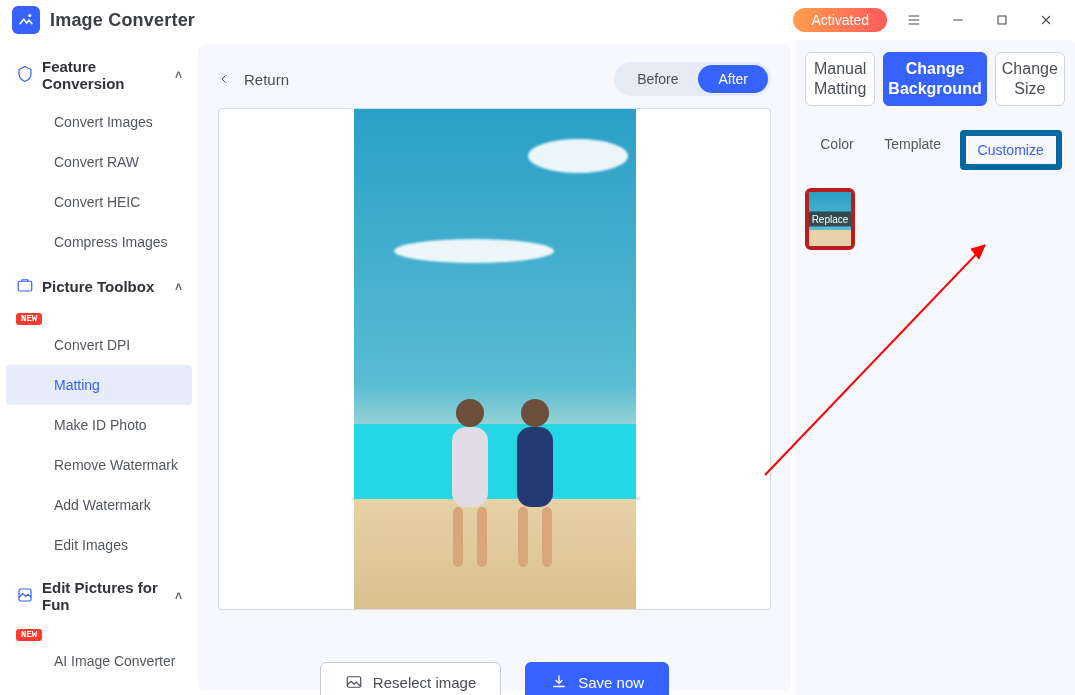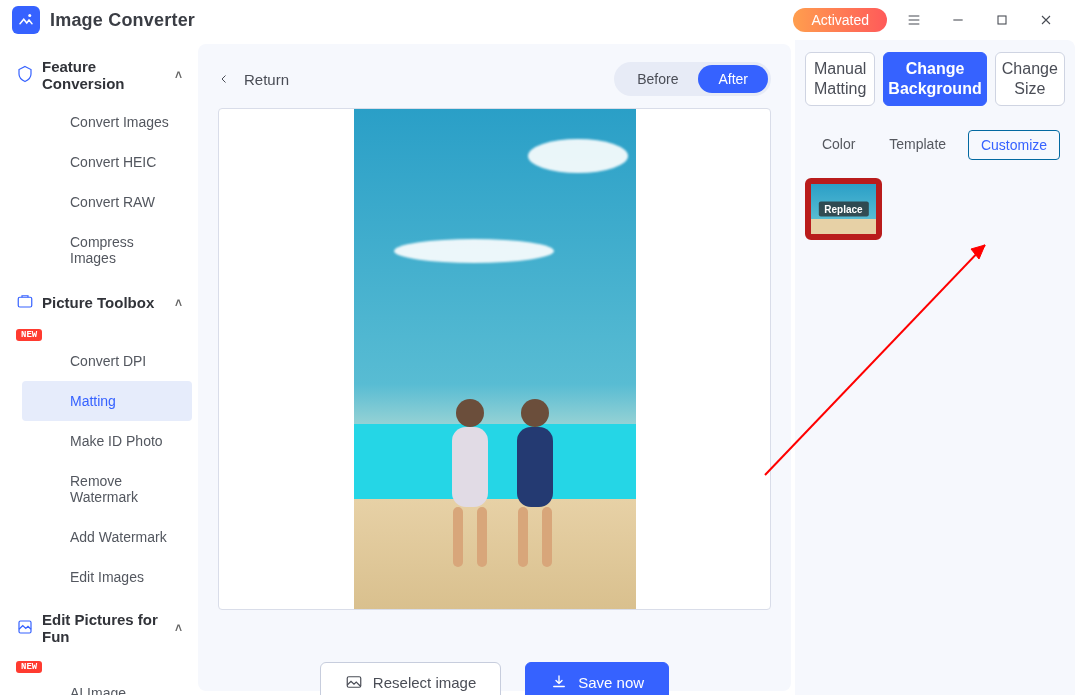--- a/index.html
+++ b/index.html
@@ -21,21 +21,21 @@
 .sidebar  { width: 198px; padding: 8px 0 16px; overflow: hidden; }
 .center   { flex: 1; background: #f6f8fd; border-radius: 8px; margin: 4px 4px 4px 0; padding: 18px 20px 16px;
             display: flex; flex-direction: column; }
 .rightcol { width: 280px; padding: 12px 10px 0; background: #f6f8fd; border-top-right-radius: 8px; position: relative; }
 
 
 .side-section { margin-bottom: 4px; }
 .side-head { display: flex; align-items: center; gap: 8px; padding: 10px 16px; font-weight: 700; font-size: 15px; cursor: pointer; }
 .side-head .caret { margin-left: auto; color: #666; font-size: 12px; }
 .side-head .sect-icon svg { width: 18px; height: 18px; }
-.side-items { list-style: none; padding-left: 16px; }
+.side-items { list-style: none; }
 .side-items li { padding: 12px 12px 12px 48px; font-size: 14px; color: #53575f; cursor: pointer; border-radius: 4px; margin: 0 6px; }
 .side-items li.active { background: #e6ecfb; color: #3662ff; font-weight: 400; }
 .badge-new { display: inline-block; font-size: 9px; font-weight: 700; color: #fff; background: #ff3b30; border-radius: 3px; padding: 1px 5px; margin-left: 16px; margin-top: -2px; font-family: Liberation Mono, monospace; }
 
 
 .center-top { display: flex; align-items: center; margin-bottom: 12px; }
 .return { display: flex; align-items: center; gap: 14px; font-size: 15px; color: #4a4d56; cursor: pointer; }
 .return svg { width: 12px; height: 12px; stroke: #4a4d56; stroke-width: 2; fill: none; }
 .seg { margin-left: auto; background: #e7ebf6; border-radius: 22px; padding: 3px; display: flex; }
 .seg button { border: none; background: transparent; padding: 6px 20px; border-radius: 18px; font-size: 14px; color: #4a4d56; cursor: pointer; }
@@ -64,23 +64,23 @@
 .btn.primary { background: #3662ff; border-color: #3662ff; color: #fff; }
 .btn svg { width: 18px; height: 18px; }
 
 
 .mode-row { display: flex; gap: 8px; }
 .mode { flex: 1; text-align: center; padding: 6px 4px; border: 1px solid #cfd4e2; border-radius: 6px; font-size: 16px; color: #4a4d56; line-height: 1.25; cursor: pointer; background: #fff; }
 .mode.sel { background: #3662ff; border-color: #3662ff; color: #fff; font-weight: 600; }
 
 .tab-row { display: flex; justify-content: space-around; margin: 24px 0 18px; }
 .tab { font-size: 14px; color: #55585f; padding: 6px 12px; border-radius: 4px; cursor: pointer; }
-.tab.sel { border: 1px solid #0369a1; color: #3662ff; }
-
-.thumb { width: 77px; height: 62px; border: 6px solid #b91c1c; border-radius: 6px; position: relative; overflow: hidden; cursor: pointer; font-weight: bold; }
+.tab.sel { border: 6px solid #0369a1; color: #3662ff; }
+
+.thumb { width: 50px; height: 62px; border: 4px solid #b91c1c; border-radius: 6px; position: relative; overflow: hidden; cursor: pointer; }
 .thumb-sky  { position: absolute; inset: 0; background: linear-gradient(180deg,#2a9fc7 0%, #58bcd3 70%, #e7d1a6 70%, #e7d1a6 100%); }
 .thumb-tag  { position: absolute; left: 50%; top: 50%; transform: translate(-50%,-50%); background: rgba(40,40,40,.75); color: #fff; font-size: 10px; padding: 2px 6px; border-radius: 2px; }
 
 
 .arrow { position: absolute; left: -40px; top: 185px; width: 260px; height: 260px; pointer-events: none; }
 .arrow line, .arrow polygon { stroke: #ff0000; fill: #ff0000; }
 </style>
 </head>
 <body>
 
@@ -125,22 +125,22 @@
         <span class="sect-icon">
           <svg viewBox="0 0 24 24">
               <path d="M12 2l8 4v6c0 5-3.5 8-8 10-4.5-2-8-5-8-10V6z" fill="none" stroke="#3662ff" stroke-width="1.6"></path>
             </svg>
         </span>
         <span>Feature Conversion</span>
         <span class="caret">˄</span>
       </div>
       <ul class="side-items">
         <li>Convert Images</li>
+        <li>Convert RAW</li>
         <li>Convert HEIC</li>
-        <li>Convert RAW</li>
         <li>Compress Images</li>
       </ul>
     </div>
 
     <div class="side-section">
       <div class="side-head">
         <span class="sect-icon">
           <svg viewBox="0 0 24 24">
               <rect x="3" y="7" width="18" height="13" rx="2" fill="none" stroke="#3662ff" stroke-width="1.6"></rect>
               <path d="M8 7V5h8v2" fill="none" stroke="#3662ff" stroke-width="1.6"></path>

